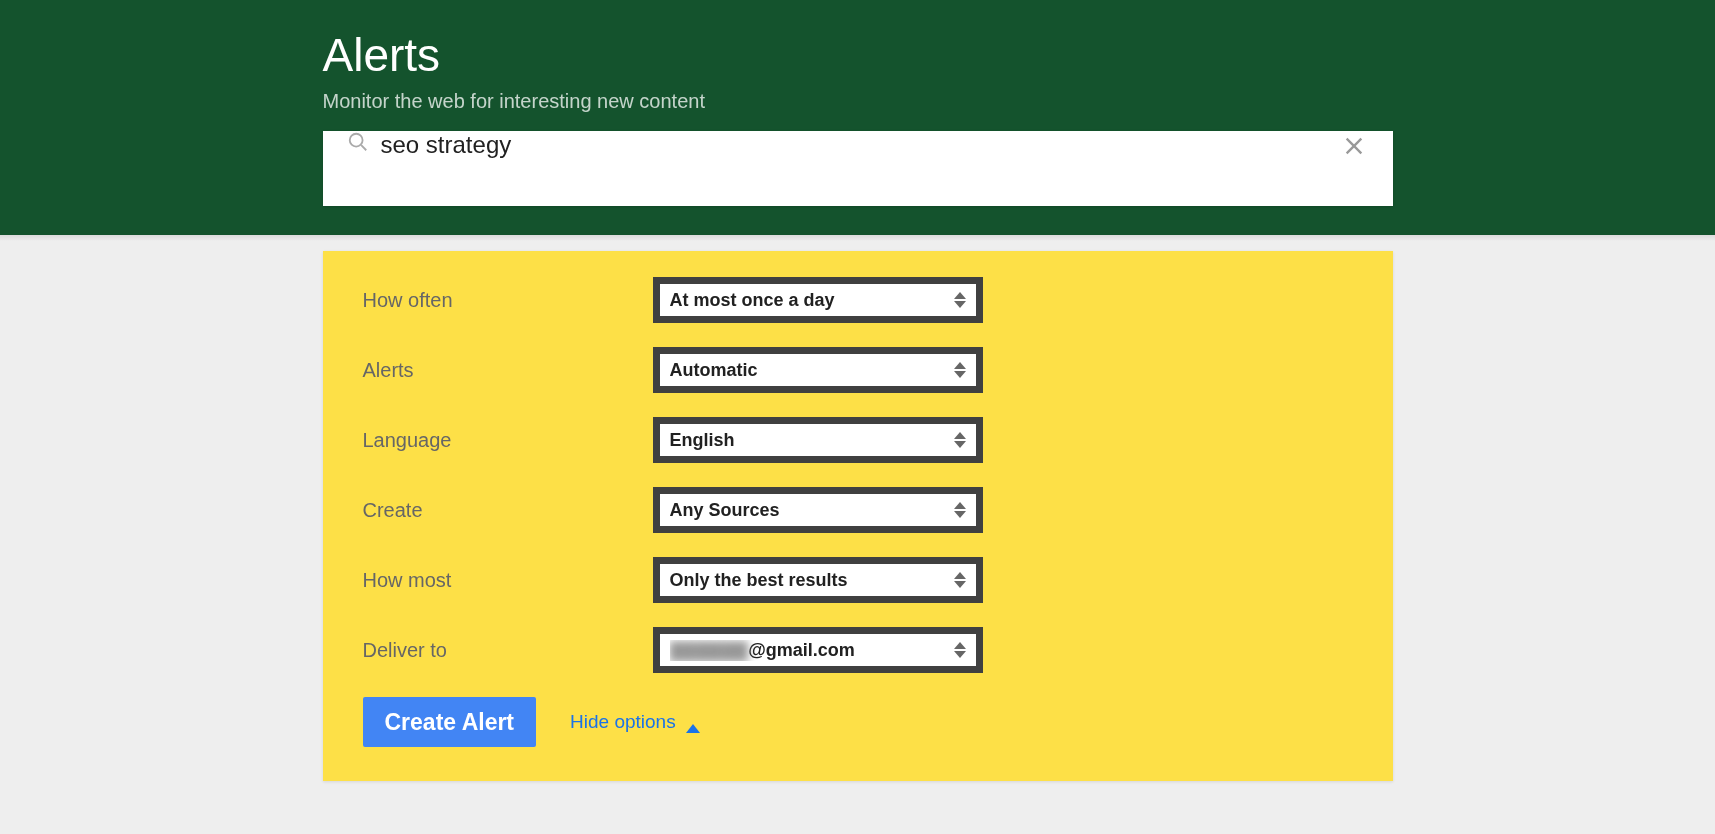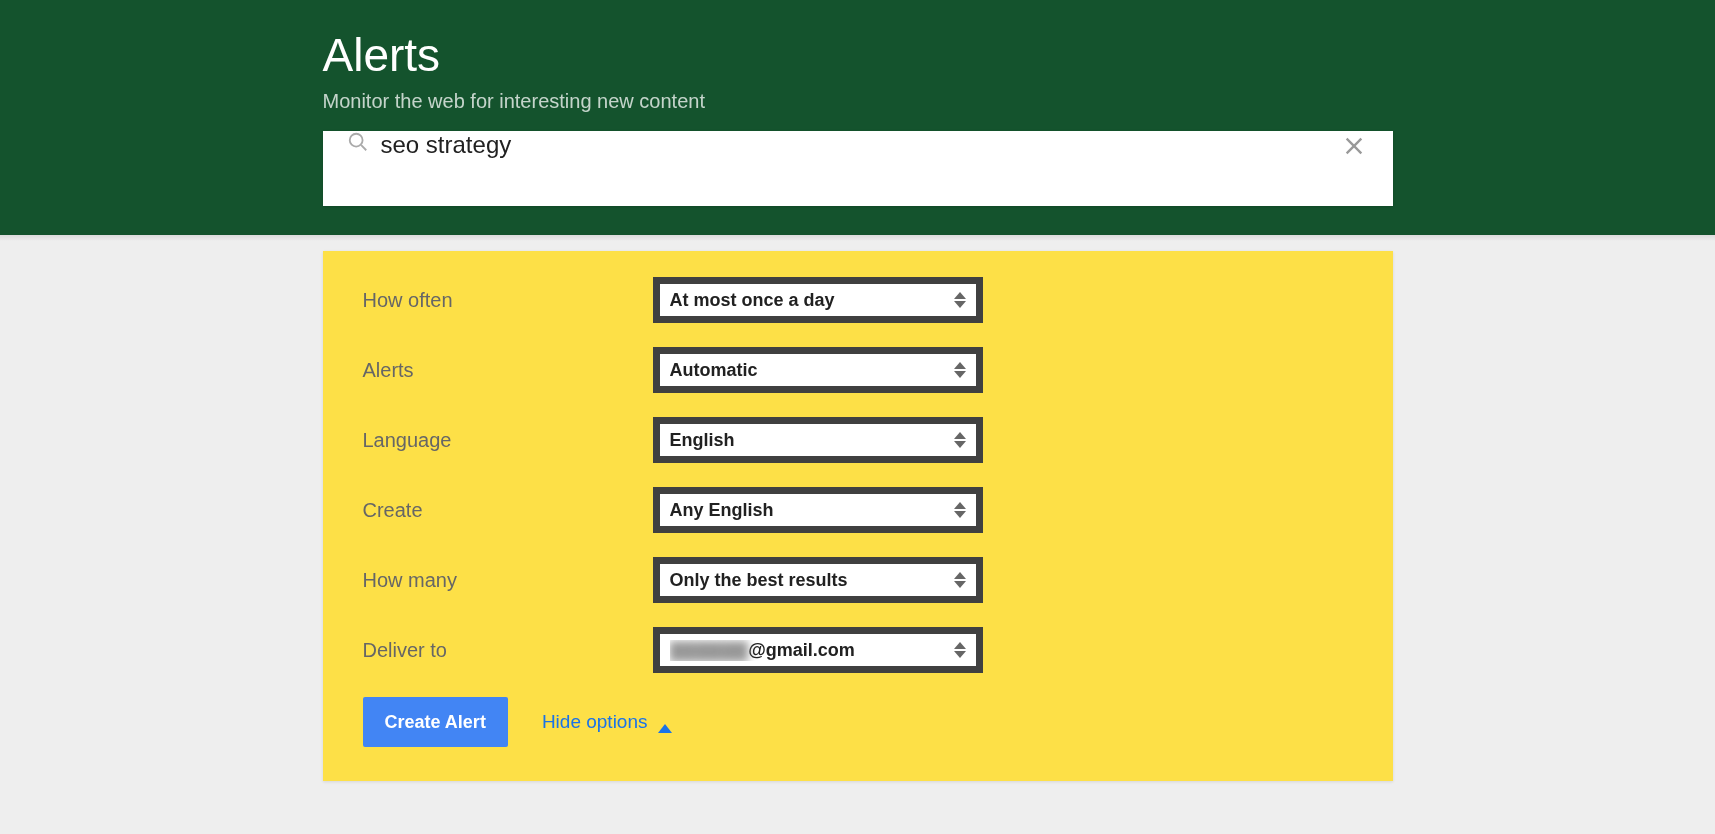--- a/index.html
+++ b/index.html
@@ -137,21 +137,21 @@
       align-items: center;
       gap: 34px;
       margin-top: 18px;
     }
     .create-btn {
       background: #4285f4;
       color: #ffffff;
       border: none;
       padding: 8px 22px;
       height: 50px;
-      font-size: 18px;
+      font-size: 23px;
       font-weight: 700;
       cursor: pointer;
       border-radius: 2px;
     }
     .hide-options {
       color: #1a73e8;
       font-size: 19px;
       cursor: pointer;
       display: flex;
       align-items: flex-end;
@@ -230,34 +230,34 @@
         <svg class="down" viewBox="0 0 12 7">
             <polygon points="0,0 12,0 6,7" fill="currentColor"></polygon>
           </svg>
       </span>
     </div>
   </div>
 
   <div class="row">
     <div class="row-label">Create</div>
     <div class="select">
-      <span class="select-text">Any English</span>
-      <span class="sort-icon">
-        <svg viewBox="0 0 12 7">
-            <polygon points="6,0 12,7 0,7" fill="currentColor"></polygon>
-          </svg>
-        <svg class="down" viewBox="0 0 12 7">
-            <polygon points="0,0 12,0 6,7" fill="currentColor"></polygon>
-          </svg>
-      </span>
-    </div>
-  </div>
-
-  <div class="row">
-    <div class="row-label">How many</div>
+      <span class="select-text">Any Sources</span>
+      <span class="sort-icon">
+        <svg viewBox="0 0 12 7">
+            <polygon points="6,0 12,7 0,7" fill="currentColor"></polygon>
+          </svg>
+        <svg class="down" viewBox="0 0 12 7">
+            <polygon points="0,0 12,0 6,7" fill="currentColor"></polygon>
+          </svg>
+      </span>
+    </div>
+  </div>
+
+  <div class="row">
+    <div class="row-label">How most</div>
     <div class="select">
       <span class="select-text">Only the best results</span>
       <span class="sort-icon">
         <svg viewBox="0 0 12 7">
             <polygon points="6,0 12,7 0,7" fill="currentColor"></polygon>
           </svg>
         <svg class="down" viewBox="0 0 12 7">
             <polygon points="0,0 12,0 6,7" fill="currentColor"></polygon>
           </svg>
       </span>

